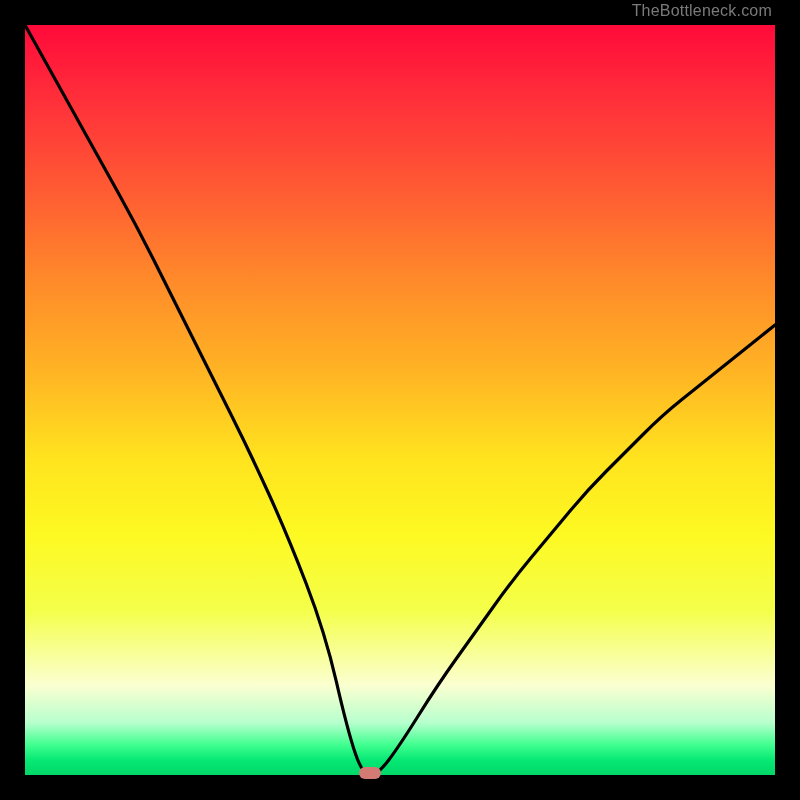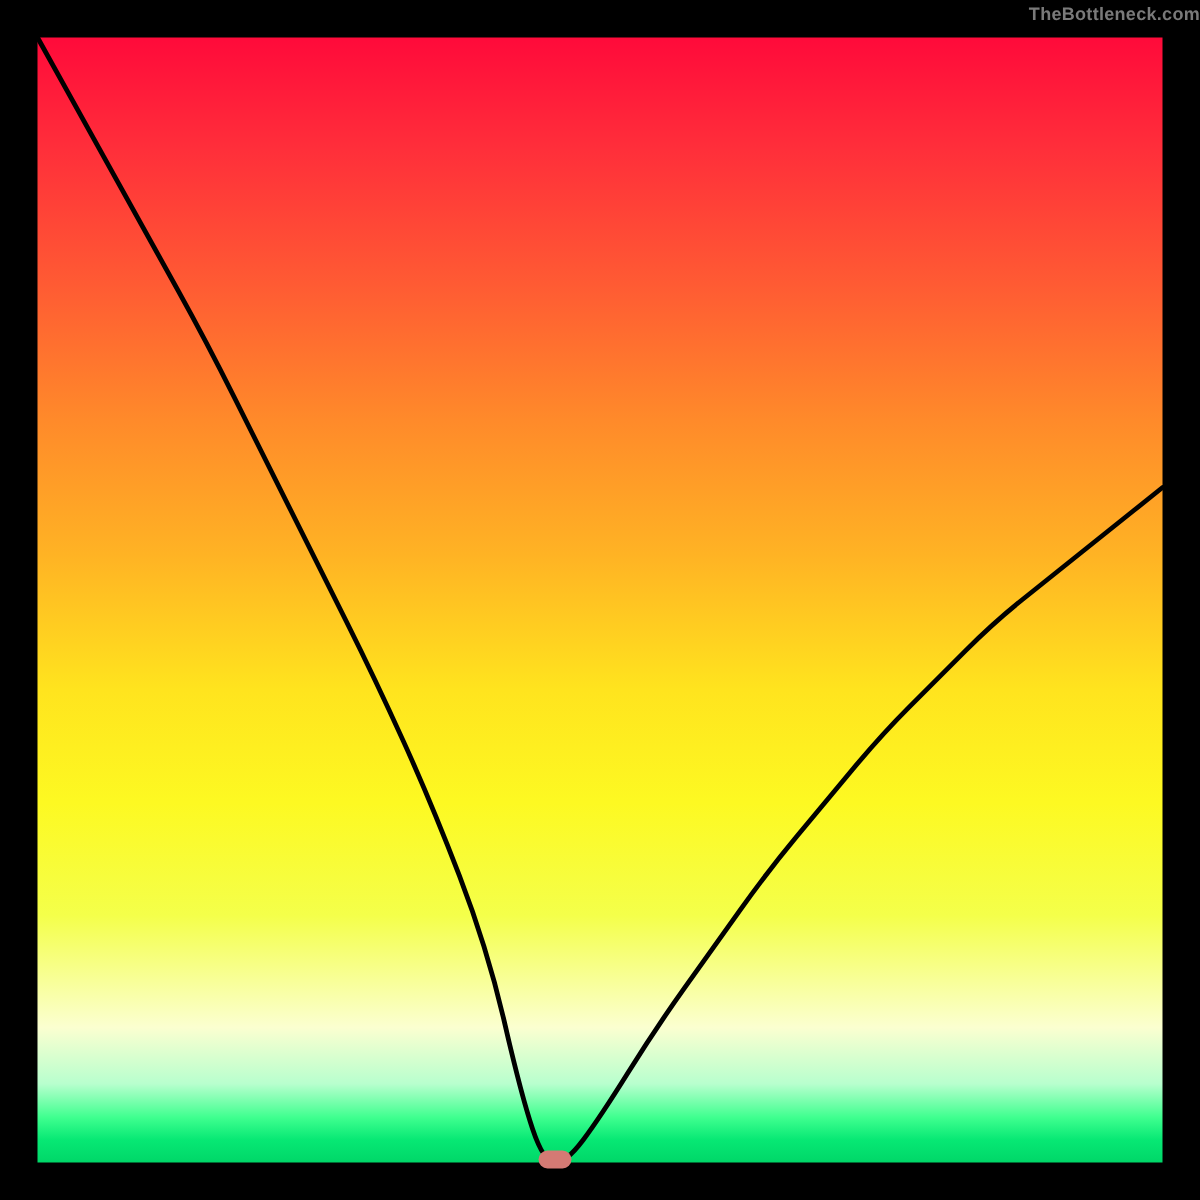--- a/index.html
+++ b/index.html
@@ -13,24 +13,24 @@
   }
   .frame {
     position: relative;
     width: 800px;
     height: 800px;
     background: #000;
   }
   .watermark {
     position: absolute;
     top: 2px;
-    right: 0;
+    right: 28px;
     color: #7a7a7a;
-    font-size: 12px;
-    font-weight: 700;
+    font-size: 16px;
+    font-weight: 400;
     letter-spacing: 0.2px;
     user-select: none;
   }
   .plot-area {
     position: absolute;
     left: 25px;
     top: 25px;
     width: 750px;
     height: 750px;
     

